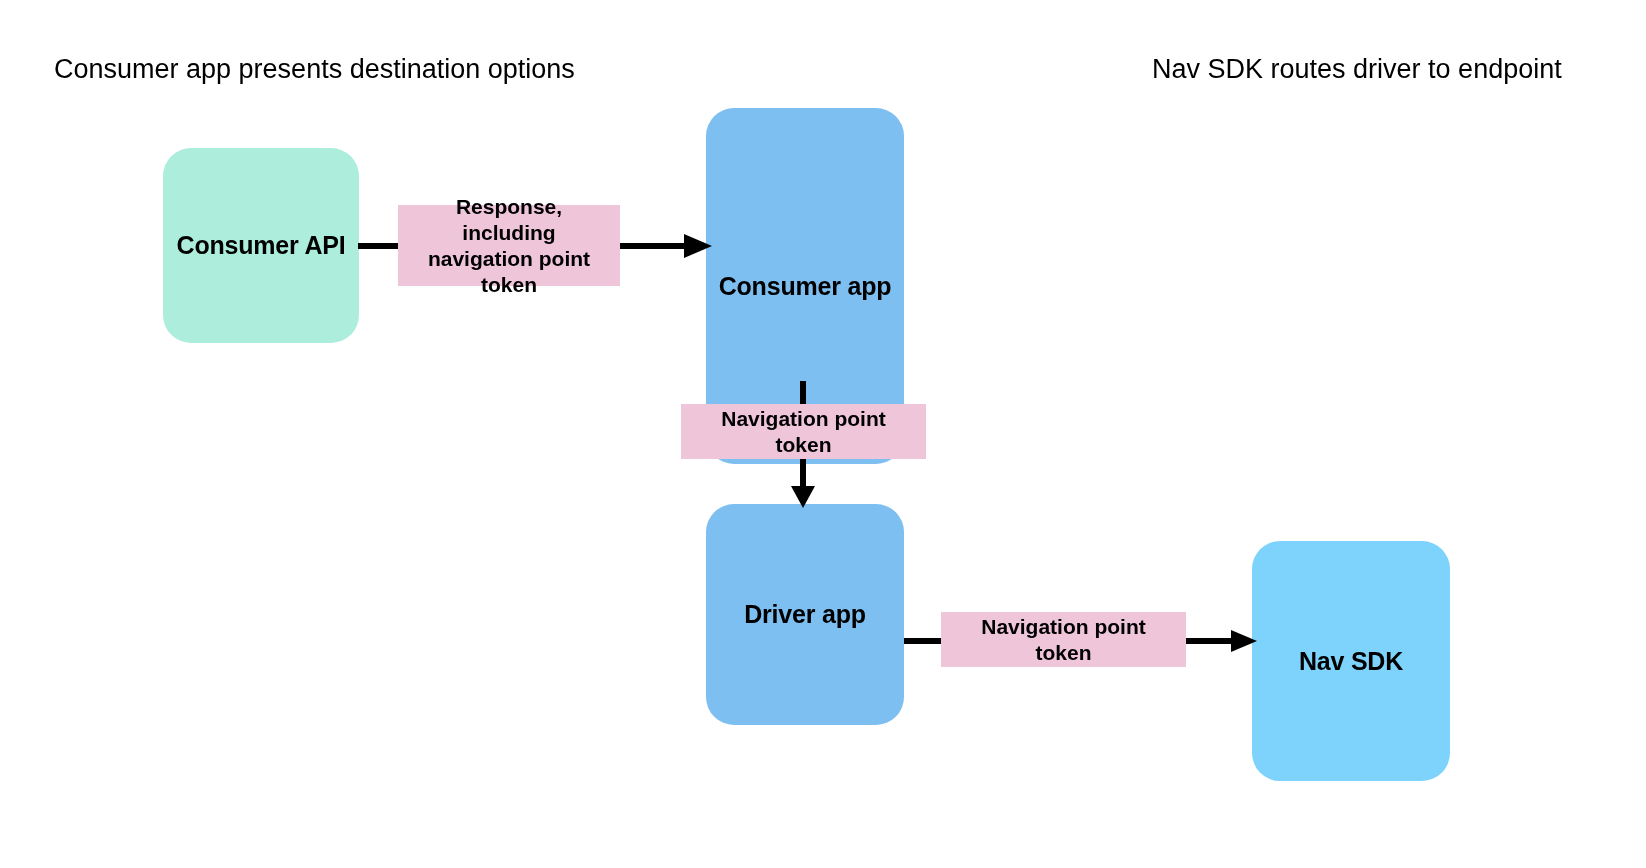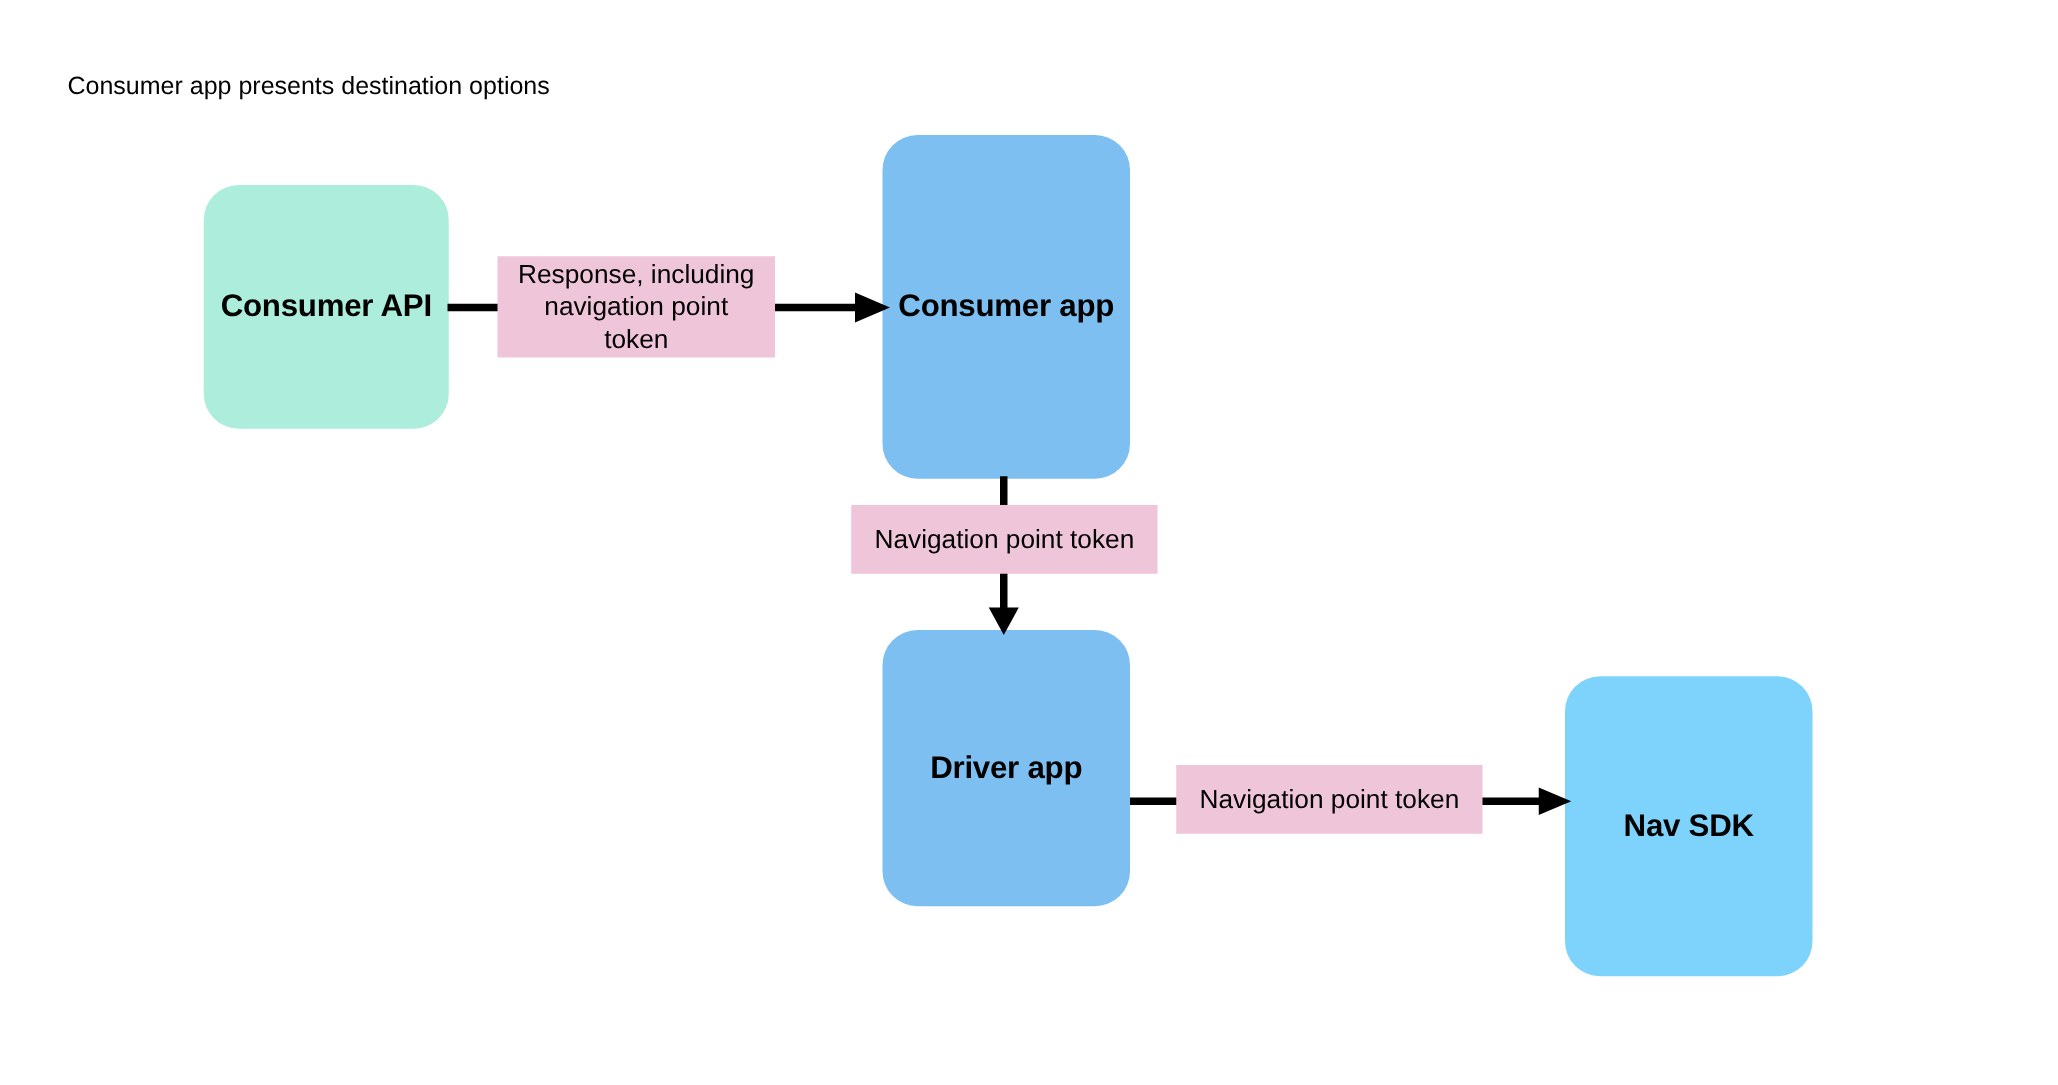--- a/index.html
+++ b/index.html
@@ -15,21 +15,21 @@
     position: relative;
     width: 1646px;
     height: 868px;
     background: #ffffff;
     overflow: hidden;
   }
 
   
   .col-header {
     position: absolute;
-    font-size: 20px;
+    font-size: 27px;
     line-height: 30px;
     color: #000000;
     white-space: nowrap;
     font-weight: 400;
   }
 
   
   .node {
     position: absolute;
     border-radius: 28px;
@@ -55,43 +55,44 @@
     align-items: center;
     justify-content: center;
     box-sizing: border-box;
     padding: 4px 10px;
   }
   .edge-label-text {
     font-size: 21px;
     line-height: 26px;
     color: #000000;
     text-align: center;
-    font-weight: 400;
+    font-weight: 700;
   }
 
   
   .conn {
     position: absolute;
   }
   .conn svg { display: block; overflow: visible; }
 </style>
 </head>
 <body>
 
 <div id="canvas">
 
   <div class="col-header" style="left:54px; top:54px;">Consumer app presents destination options</div>
 
 
+  <div class="col-header" style="left:1152px; top:54px;">Nav SDK routes driver to endpoint</div>
 
   <div class="node" style="left:163px; top:148px; width:196px; height:195px; background:#aceedb;">
     <span class="node-label">Consumer API</span>
   </div>
 
-  <div class="node" style="left:706px; top:108px; width:198px; height:275px; background:#7ebff1;">
+  <div class="node" style="left:706px; top:108px; width:198px; height:356px; background:#7ebff1;">
     <span class="node-label">Consumer app</span>
   </div>
 
   <div class="node" style="left:706px; top:504px; width:198px; height:221px; background:#7ebff1;">
     <span class="node-label">Driver app</span>
   </div>
 
   <div class="node" style="left:1252px; top:541px; width:198px; height:240px; background:#7dd3fc;">
     <span class="node-label">Nav SDK</span>
   </div>

